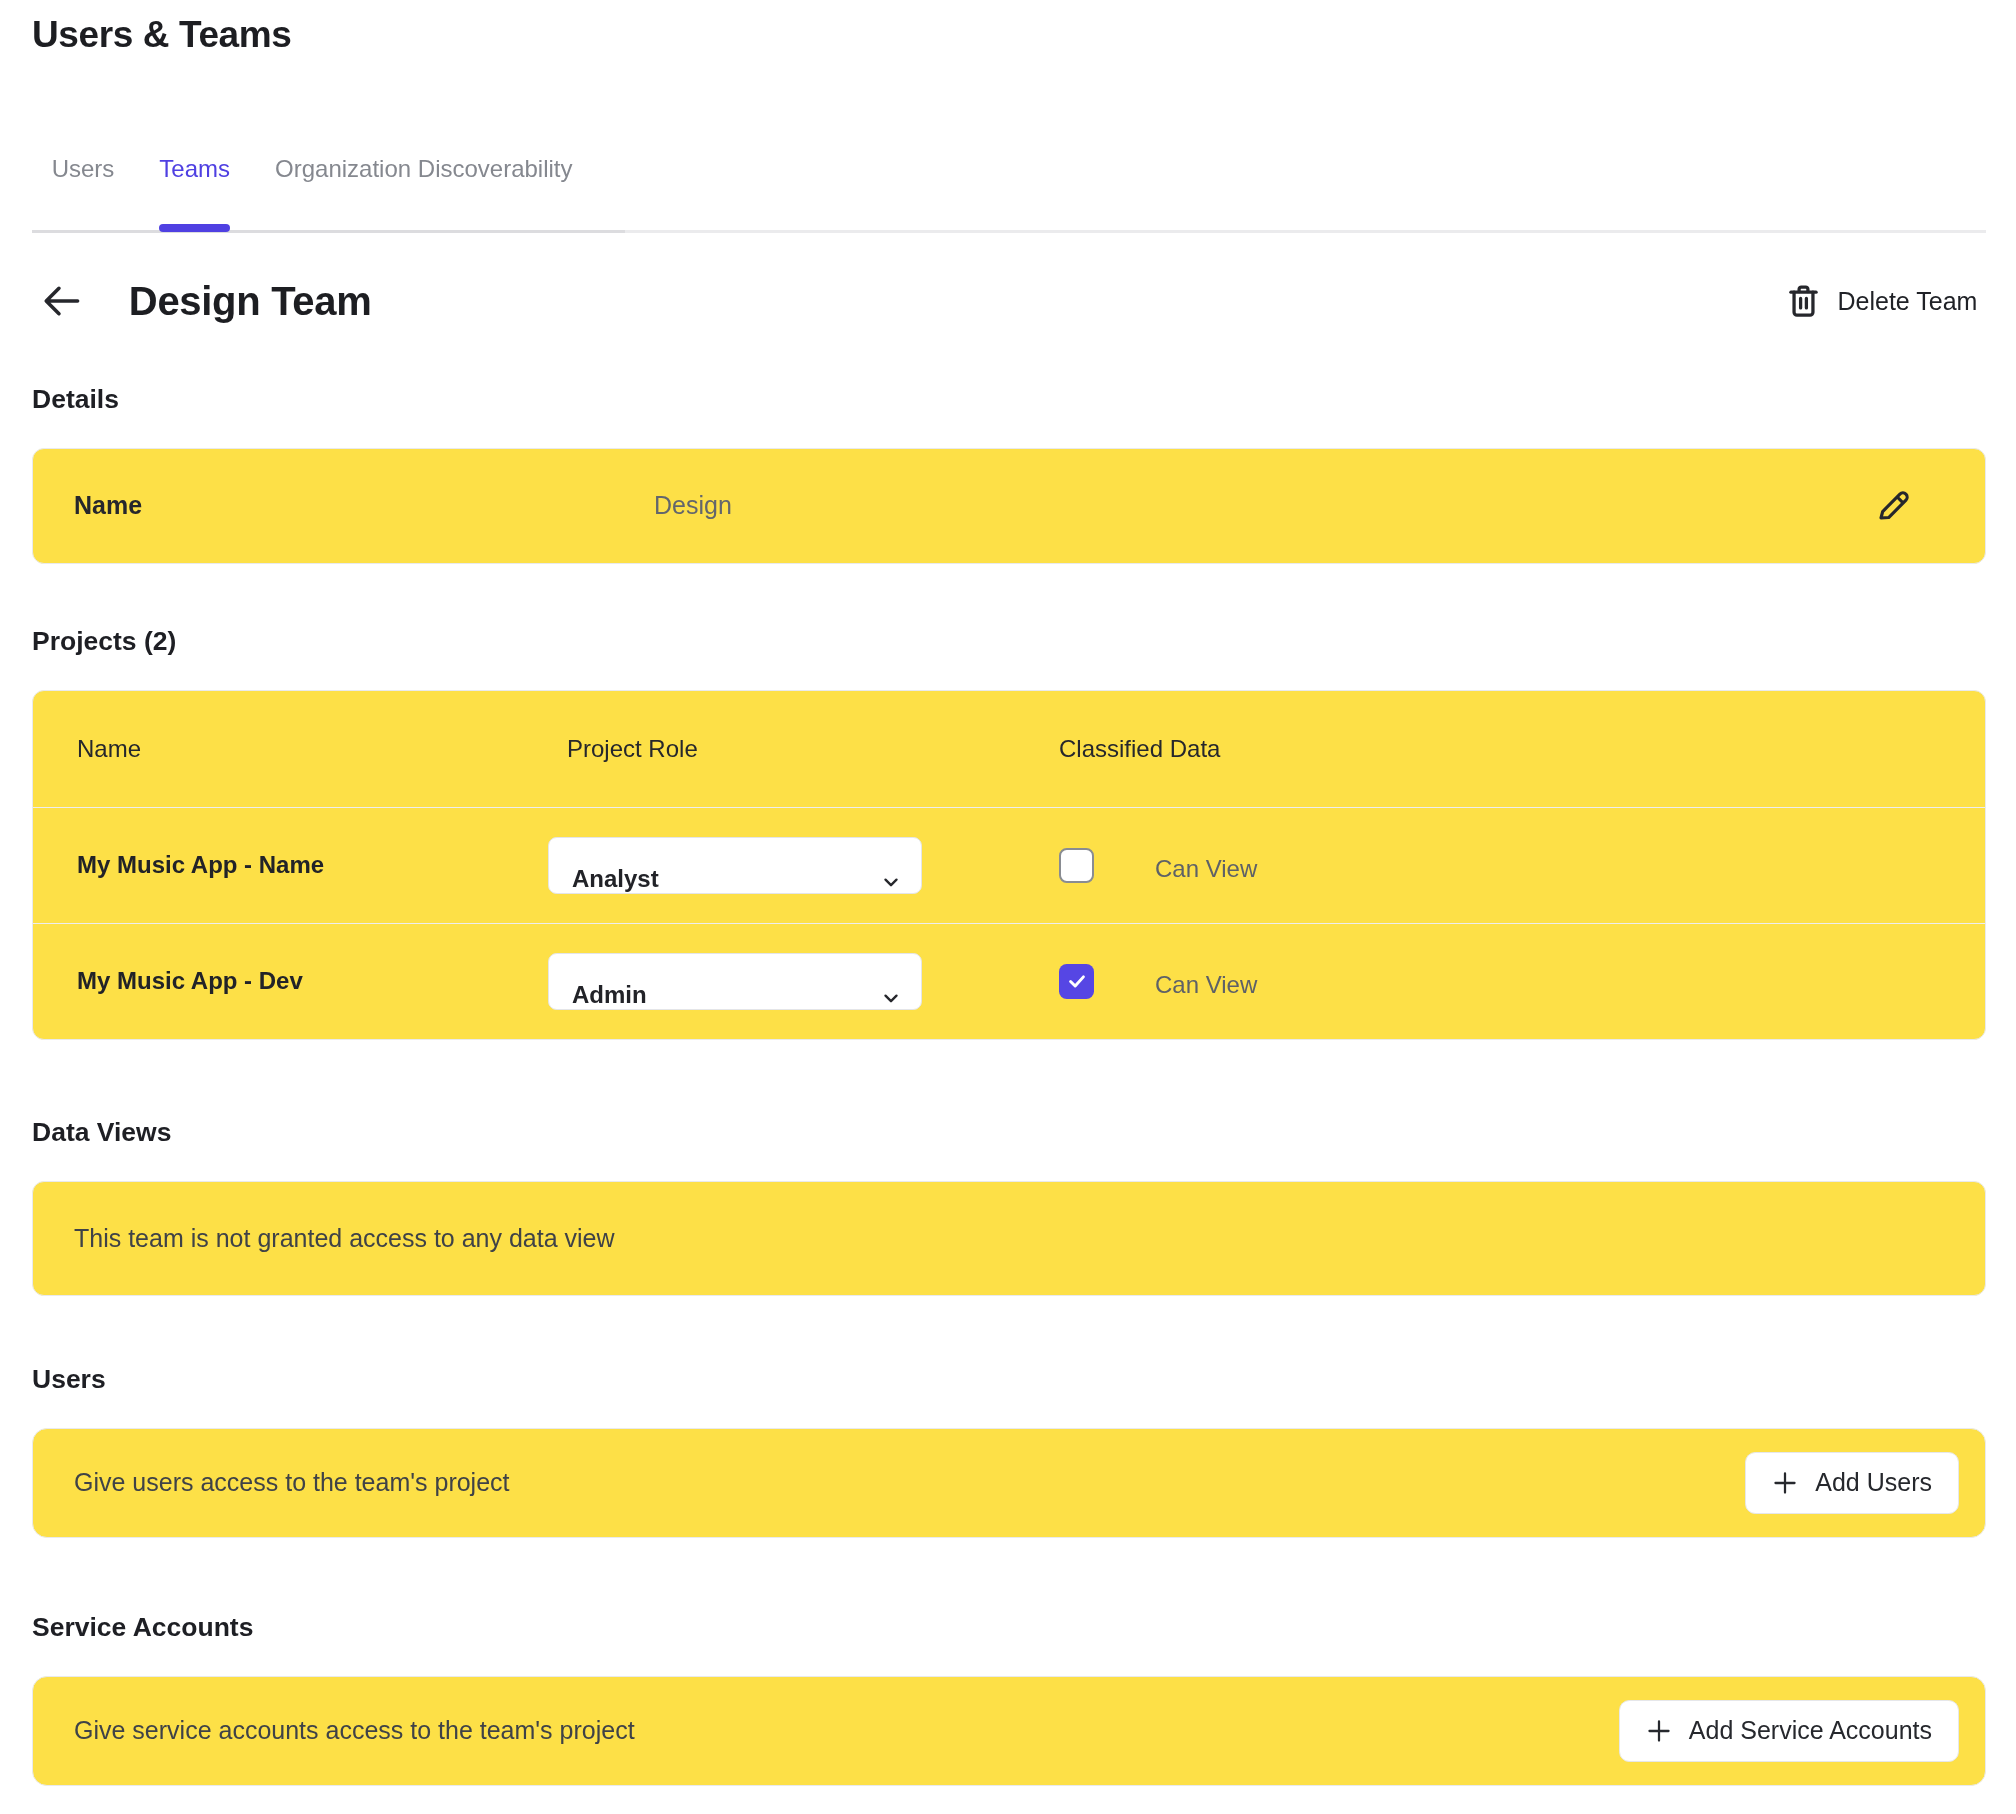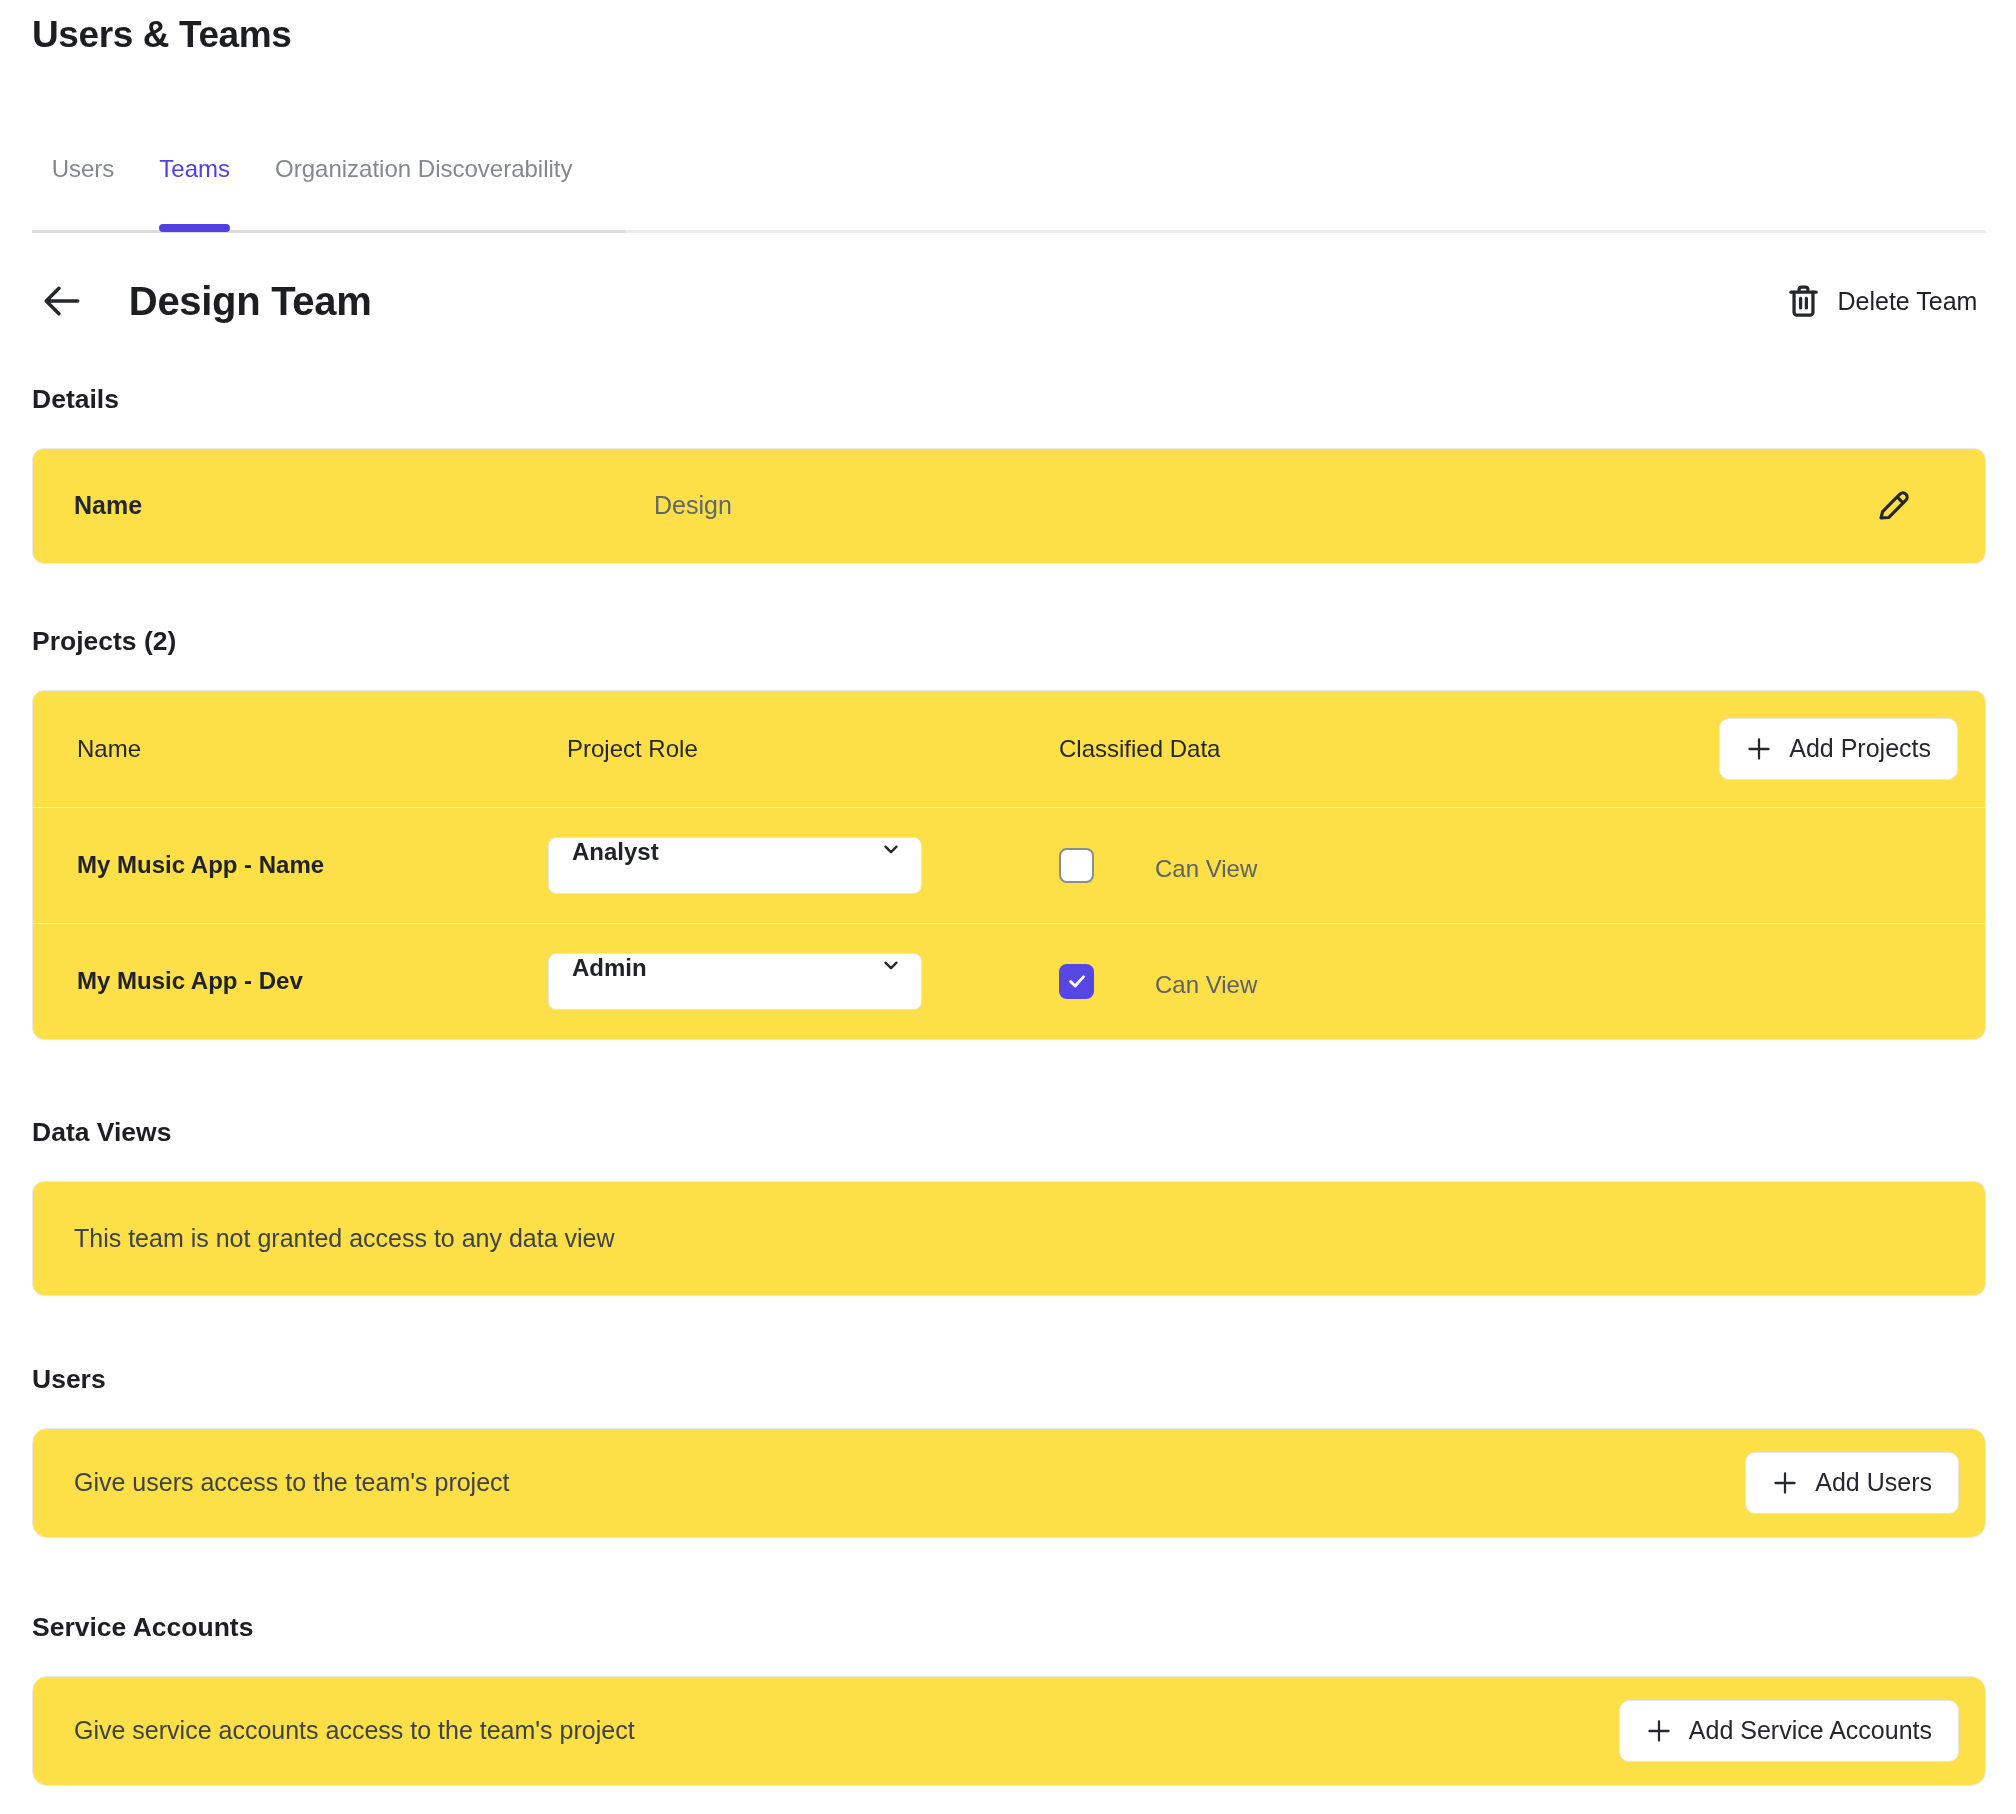--- a/index.html
+++ b/index.html
@@ -92,21 +92,21 @@
     padding: 0 27px 0 44px;
   }
   .prow + .prow { border-top: 1.7px solid #ededf0; }
   .phead { font-size: 24px; color: #26272c; }
   .phead .col-role { padding-left: 19px; }
   .pname { font-size: 24px; font-weight: 700; color: #222328; }
 
   .select {
     width: 374px; height: 57px;
     border: 1.7px solid #e4e5e8; border-radius: 8.6px; background: #fff;
-    display: flex; align-items: flex-start;
+    display: flex; align-items: flex-end;
     padding: 0 19px 0 23px;
     font-family: inherit; font-size: 24px; font-weight: 700; color: #222328;
     cursor: pointer;
   }
   .select .chev { margin-left: auto; display: flex; }
 
   .check-wrap { display: flex; align-items: flex-end; cursor: pointer; gap: 39px; }
   .checkbox {
     width: 35px; height: 35px; border-radius: 7.7px;
     border: 2.6px solid #898c92; background: #fff;
@@ -184,28 +184,20 @@
       </span>
     </button>
   </div>
 
   <h2 class="section-h h-projects">Projects (2)</h2>
   <div class="card">
     <div class="prow phead">
       <div class="col-name">Name</div>
       <div class="col-role">Project Role</div>
       <div class="col-classified">Classified Data</div>
-      <button class="btn-add">
-        <span style="display:flex;">
-          <svg width="26" height="26" viewBox="0 0 30 30" fill="none">
-              <path d="M15 4 V26 M4 15 H26" stroke="#26282d" stroke-width="2.6" stroke-linecap="round"></path>
-            </svg>
-        </span>
-        <span>Add Projects</span>
-      </button>
     </div>
 
     <div class="prow">
       <div class="pname">My Music App - Name</div>
       <div>
         <button class="select">
           <span>Analyst</span>
           <span class="chev">
             <svg width="22" height="22" viewBox="0 0 24 24" fill="none">
                 <path d="M6 9.5 L12 15.5 L18 9.5" stroke="#26272c" stroke-width="2.6" stroke-linecap="round" stroke-linejoin="round"></path>

